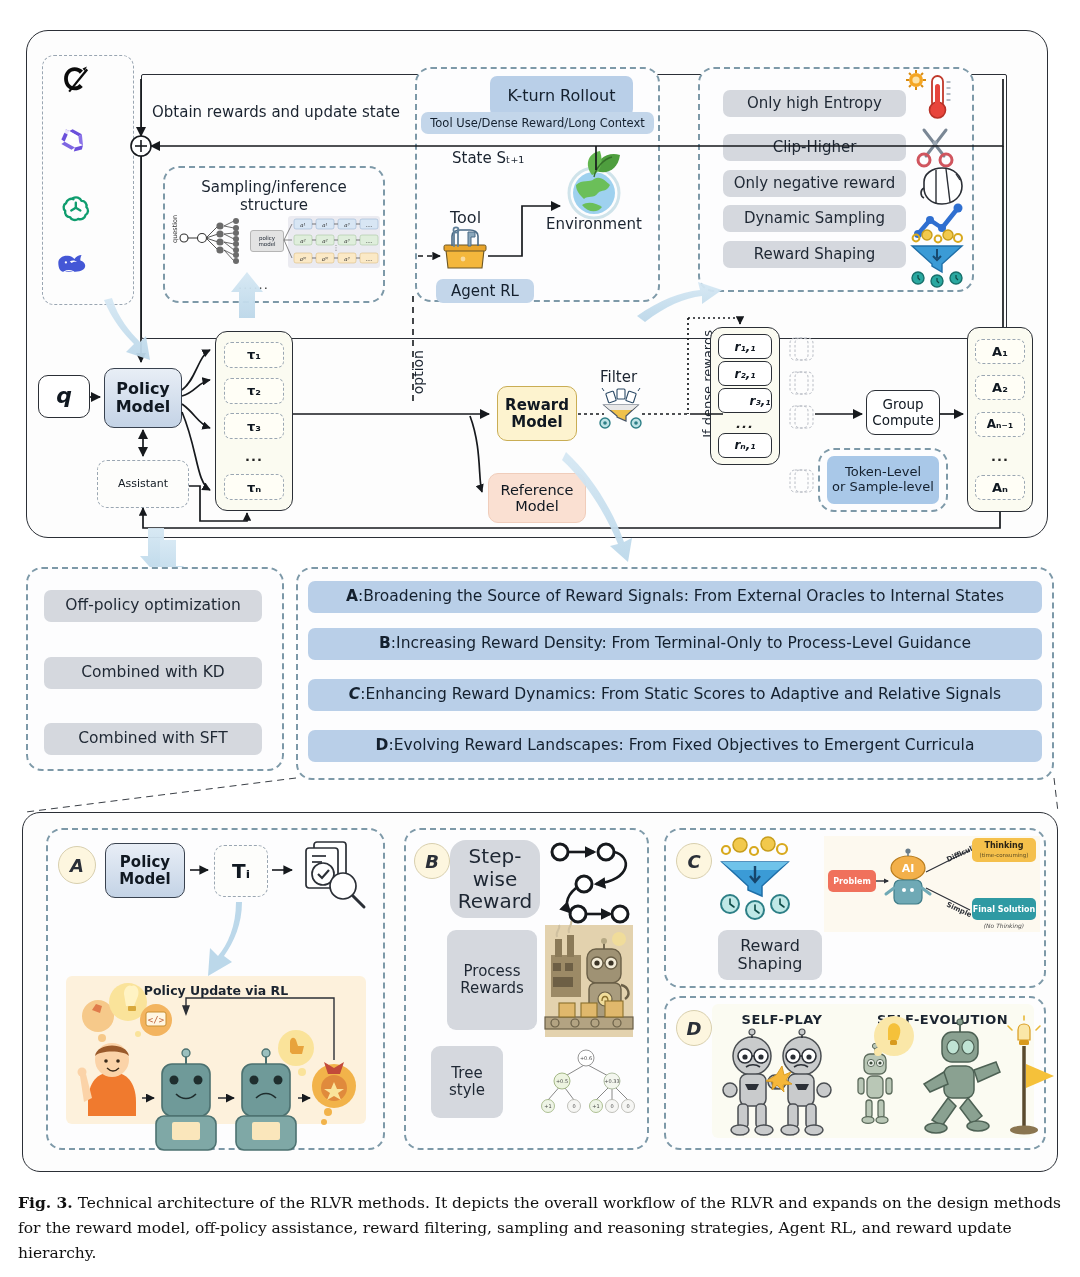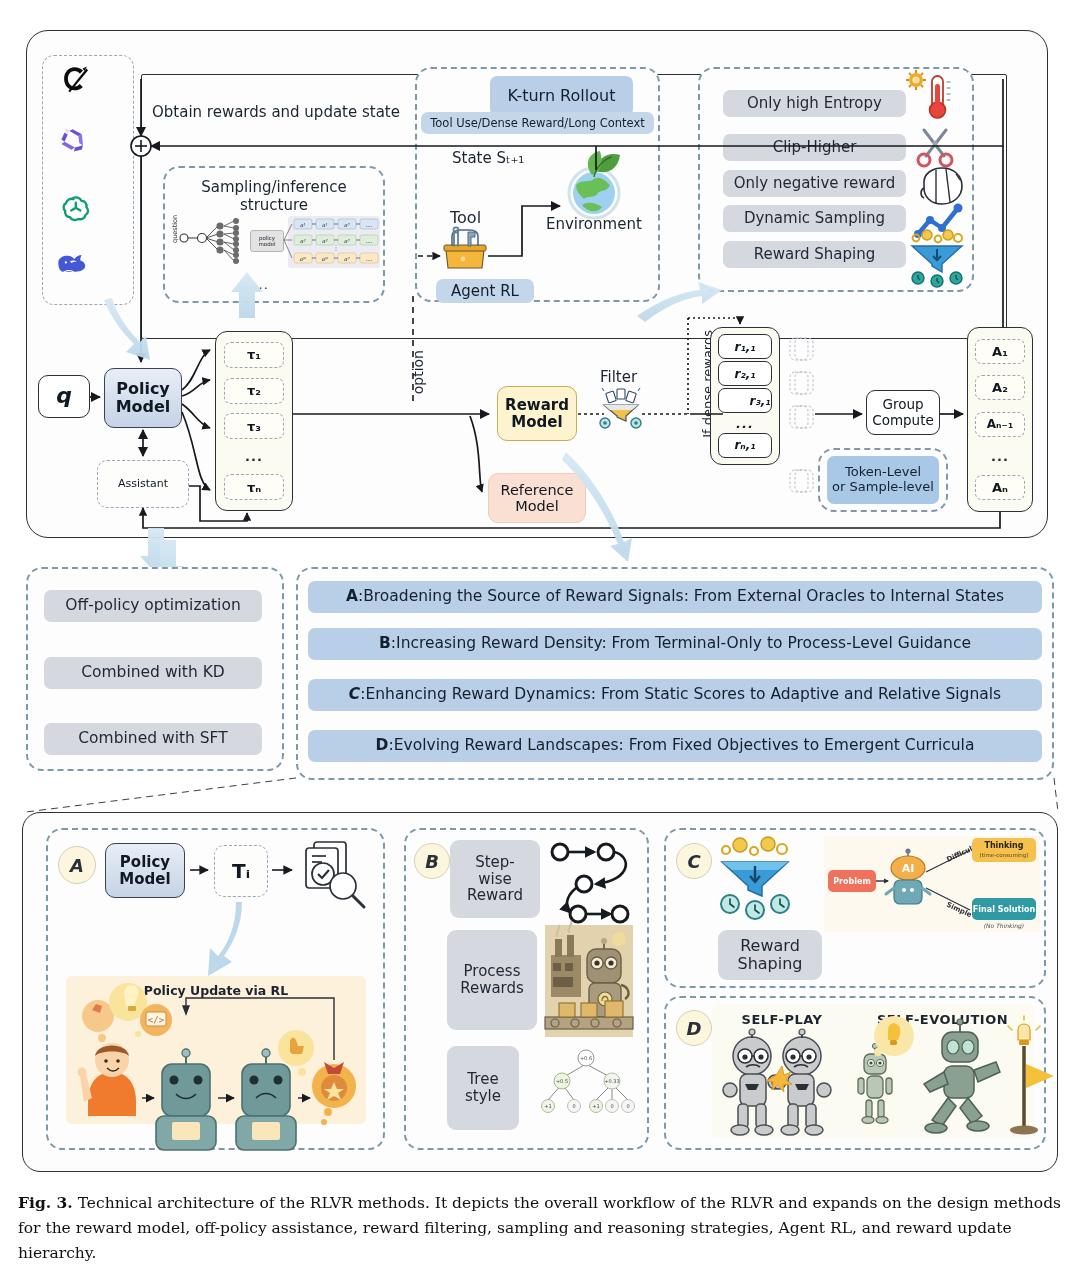--- a/index.html
+++ b/index.html
@@ -696,28 +696,28 @@
         <line x1="76" y1="122" x2="88" y2="122" marker-end="url(#ah)"></line>
         <line x1="152" y1="122" x2="168" y2="122" marker-end="url(#ah)"></line>
         <line x1="232" y1="122" x2="244" y2="122" marker-end="url(#ah)"></line>
       </g>
     </g>
   </svg>
 
   <div class="panel-dash" style="left:404px; top:828px; width:245px; height:322px;"></div>
   <div class="circ-badge" style="left:414px; top:843px; width:36px; height:36px; font-size:18px;">B</div>
 
-  <div class="pill pill-grey" style="position:absolute; left:450px; top:840px; width:90px; height:78px; font-size:15px;
-              white-space:pre-line; border-radius:9px;">Step-
+  <div class="pill pill-grey" style="position:absolute; left:450px; top:840px; width:90px; height:78px; font-size:20px;
+              white-space:pre-line; border-radius:16px;">Step-
 wise
 Reward</div>
   <div class="pill pill-grey" style="position:absolute; left:447px; top:930px; width:90px; height:100px; font-size:15px;
               white-space:pre-line; border-radius:9px;">Process
 Rewards</div>
-  <div class="pill pill-grey" style="position:absolute; left:447px; top:1046px; width:72px; height:84px; font-size:15px;
+  <div class="pill pill-grey" style="position:absolute; left:431px; top:1046px; width:72px; height:72px; font-size:15px;
               white-space:pre-line; border-radius:9px;">Tree
 style</div>
 
   <svg class="ov">
     <g transform="translate(550,842)" stroke="#16191d" stroke-width="3" fill="#fff">
       <circle cx="10" cy="10" r="8"></circle>
         <circle cx="56" cy="10" r="8"></circle>
       <circle cx="34" cy="42" r="8"></circle>
       <circle cx="28" cy="72" r="8"></circle>
         <circle cx="70" cy="72" r="8"></circle>

